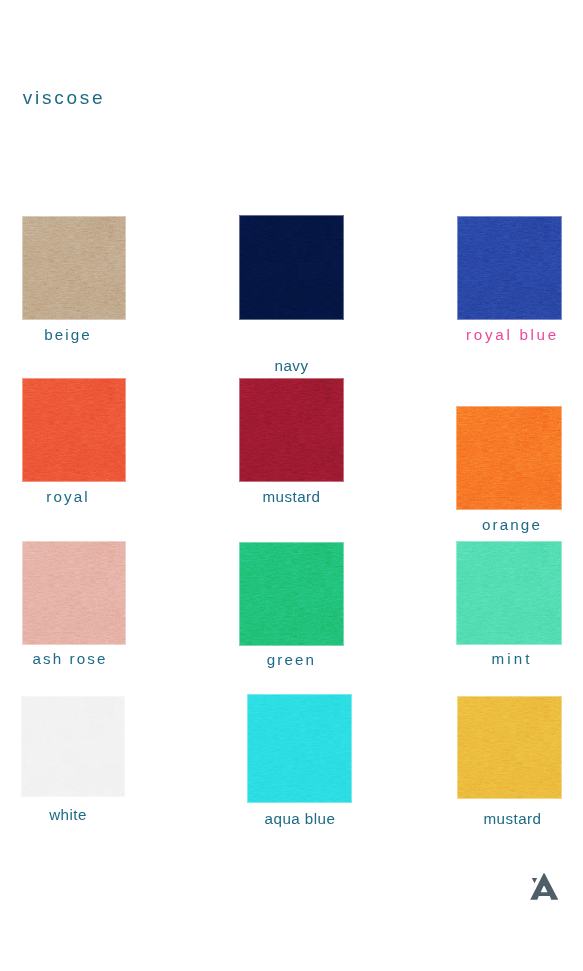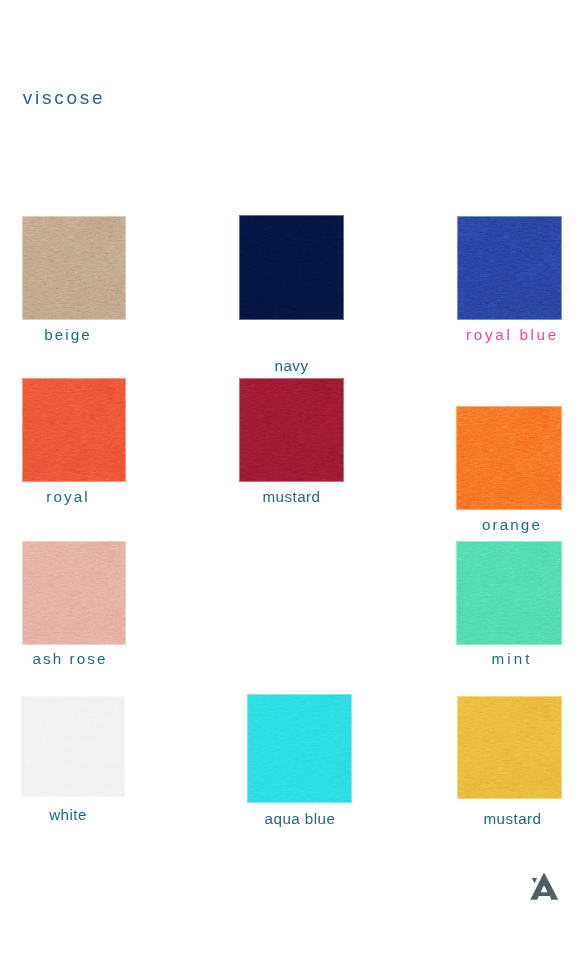--- a/index.html
+++ b/index.html
@@ -193,20 +193,34 @@
       <svg class="tex grain" preserveAspectRatio="none">
           <rect width="100%" height="100%" filter="url(#weaveGrain)"></rect>
         </svg>
       <svg class="tex mottle" preserveAspectRatio="none">
           <rect width="100%" height="100%" filter="url(#weaveMottle)"></rect>
         </svg>
     </div>
     <div class="lb ls-wide" style="color: rgb(28, 106, 134);">ash rose</div>
   </div>
 
+  <div class="cell r3 c2">
+    <div class="sw" style="background-color: rgb(33, 195, 124);">
+      <svg class="tex fine" preserveAspectRatio="none">
+          <rect width="100%" height="100%" filter="url(#weaveFine)"></rect>
+        </svg>
+      <svg class="tex grain" preserveAspectRatio="none">
+          <rect width="100%" height="100%" filter="url(#weaveGrain)"></rect>
+        </svg>
+      <svg class="tex mottle" preserveAspectRatio="none">
+          <rect width="100%" height="100%" filter="url(#weaveMottle)"></rect>
+        </svg>
+    </div>
+    <div class="lb ls-wide" style="color: rgb(28, 106, 134);">green</div>
+  </div>
 
   <div class="cell r3 c3">
     <div class="sw" style="background-color: rgb(84, 222, 180);">
       <svg class="tex fine" preserveAspectRatio="none">
           <rect width="100%" height="100%" filter="url(#weaveFine)"></rect>
         </svg>
       <svg class="tex grain" preserveAspectRatio="none">
           <rect width="100%" height="100%" filter="url(#weaveGrain)"></rect>
         </svg>
       <svg class="tex mottle" preserveAspectRatio="none">

